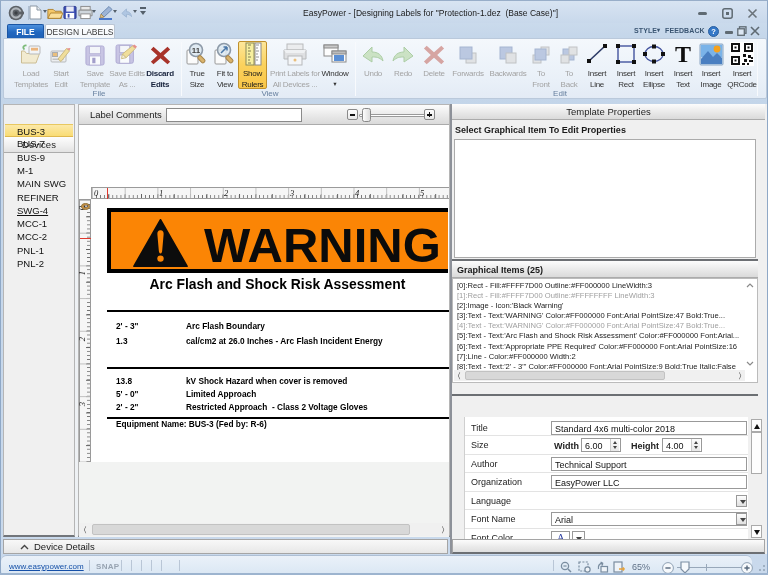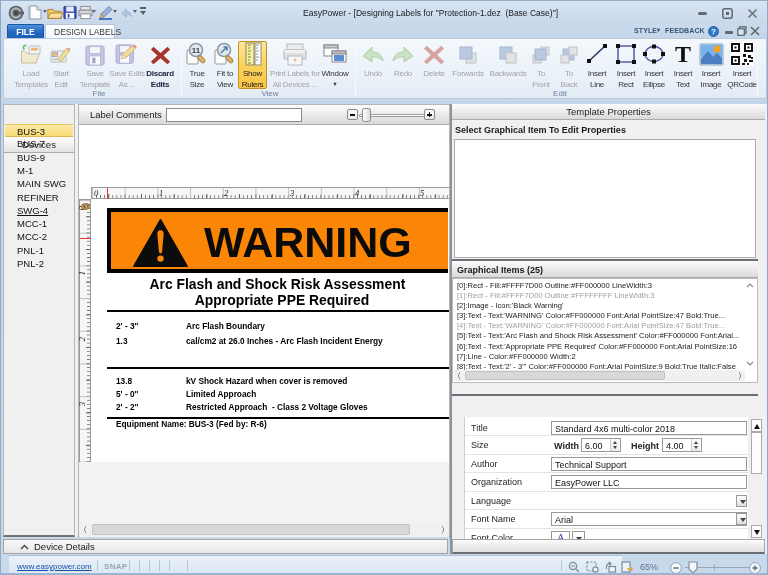--- a/index.html
+++ b/index.html
@@ -11,21 +11,21 @@
 
 #title{position:absolute;left:0;top:0;width:768px;height:22px;background:linear-gradient(#d8e4f2,#c8d8eb);}
 #ttext{position:absolute;left:302px;top:7px;font-size:8.5px;color:#1a1a1a;white-space:pre;}
 
 #tabrow{position:absolute;left:0;top:22px;width:768px;height:15px;}
 #filetab{position:absolute;left:6px;top:1px;width:37px;height:14px;white-space:nowrap;background:linear-gradient(#4c90dd,#2268c0 55%,#1d60b6);
  border:1px solid #1a55a3;border-bottom:none;border-radius:2px 2px 0 0;color:#fff;font-size:9px;font-weight:bold;
  text-align:center;line-height:14px;font-size:8.5px;}
 #dltab{position:absolute;left:44px;top:1px;width:70px;height:14px;white-space:nowrap;font-size:8.5px!important;background:linear-gradient(#fdfeff,#f3f7fb);
  border:1px solid #bac5d3;border-bottom:none;border-radius:2px 2px 0 0;color:#3a3a3a;
- text-align:center;line-height:14px;padding-left:8px;}
+ text-align:center;line-height:14px;}
 .trr{position:absolute;top:4px;font-size:7px;font-weight:bold;color:#3a5572;letter-spacing:0.1px;}
 
 #ribbon{position:absolute;left:2px;top:37px;width:764px;height:61px;
  background:linear-gradient(#f4f8fc,#e9f0f8 70%,#e3ebf5);
  border:1px solid #bac9db;border-radius:0 2px 2px 2px;}
 .gsep{position:absolute;top:3px;width:1px;height:54px;background:#c9d4e2;border-right:1px solid #f8fafd;}
 .glab{position:absolute;top:50px;font-size:8px;color:#67809f;width:80px;text-align:center;}
 .rbtn{position:absolute;top:3px;text-align:center;}
 .rbtn .ic{height:24px;display:flex;align-items:flex-end;justify-content:center;}
 .rbtn .lb{font-size:8px;letter-spacing:-0.25px;line-height:10.5px;color:#333;margin-top:3px;white-space:pre;}
@@ -57,21 +57,21 @@
 
 .sbar{background:#f0f0f0;}
 .sthumb{background:#d8d8d8;border:1px solid #c2c2c2;border-radius:2px;}
 .sarr{position:absolute;color:#555;font-size:8px;line-height:13px;text-align:center;}
 
 #rpanel{position:absolute;left:447px;top:0px;width:317px;height:450px;background:#f0f0f0;border-left:2px solid #8d9199;}
 .bold9{font-weight:bold;font-size:9px;color:#1a1a1a;}
 
 #ddbar{position:absolute;left:2px;top:538px;width:445px;height:15px;background:linear-gradient(#f8f8f8,#eee 60%,#e7e7e7);border:1px solid #a5a5a5;font-size:9.5px;color:#1a1a1a;}
 #rpbot{position:absolute;left:451px;top:538px;width:313px;height:15px;background:linear-gradient(#fcfcfc,#e9e9e9 60%,#dfdfdf);border:1px solid #a5a5a5;border-bottom:2px solid #6c6f73;}
-#statusbar{position:absolute;left:8px;top:554px;width:613px;height:21px;background:linear-gradient(#eaf1f9,#d9e6f3);border-top:1px solid #aebfd4;}
+#statusbar{position:absolute;left:0px;top:554px;width:751px;height:21px;background:linear-gradient(#eaf1f9,#d9e6f3);border-top:1px solid #aebfd4;border-radius:6px;}
 .ssep{position:absolute;top:4px;width:1px;height:11px;background:#b9c6d6;}
 .lrow{left:0;width:370px;font-size:8.3px;font-weight:bold;color:#000;height:10px;line-height:1;}
 .lrow .c1{position:absolute;left:37px;}
 .lrow .c2{position:absolute;left:107px;white-space:pre;}
 .gitems{padding-top:2px;}
 .gitems div{font-size:7.6px;line-height:10.1px;white-space:nowrap;color:#1a1a1a;padding-left:4px;}
 .gitems .gd{color:#9e9e9e;}
 .frow{position:absolute;left:13px;width:283px;border-bottom:1px solid #e3e3e3;background:#fff;}
 .flab{position:absolute;left:6px;top:4px;font-size:9px;color:#222;}
 .finput{position:absolute;left:86px;top:2px;width:196px;height:14px;background:#fff;border:1px solid #999;font-size:9px;color:#111;padding:2px 0 0 3px;}
@@ -517,23 +517,22 @@
               <rect x="4.5" y="3" width="2.5" height="1.2" fill="#fff"></rect>
             </svg>
       </div>
 
       <div id="labelbox" class="ab" style="left:28px;top:83px;width:341px;height:65px;background:#fb8505;border:4px solid #000;border-right:none;"></div>
       <svg class="ab" style="left:54px;top:94px;" width="55" height="50" viewBox="0 0 58 53">
             <path d="M29 1 L57 50 L1 50 Z" fill="#0c0c0c" stroke="#0c0c0c" stroke-width="2" stroke-linejoin="round"></path>
             <path d="M29 12 C31.5 12 32.6 13.8 32.3 16.5 L30.8 33.5 C30.6 35.5 30.3 36.5 29 36.5 C27.7 36.5 27.4 35.5 27.2 33.5 L25.7 16.5 C25.4 13.8 26.5 12 29 12 Z" fill="#fb8505"></path>
             <circle cx="29" cy="42" r="3.4" fill="#fb8505"></circle>
           </svg>
-      <div class="ab" style="left:125px;top:96px;font-size:43px;font-weight:bold;color:#0b0b0b;line-height:1;">WARNING</div>
+      <div class="ab" style="left:125px;top:96px;font-size:49px;font-weight:bold;color:#0b0b0b;line-height:1;">WARNING</div>
       <div class="ab" style="left:70.5px;top:152.8px;font-size:13.9px;font-weight:bold;color:#000;line-height:1;white-space:pre;">Arc Flash and Shock Risk Assessment</div>
-      <div class="ab" style="left:115.8px;top:168.6px;font-size:13.9px;font-weight:bold;color:#000;line-height:1;white-space:pre;">Appropriate PPE Required</div>
       <div class="ab" style="left:28px;top:185px;width:342px;height:2px;background:#000;"></div>
       <div class="ab lrow" style="top:197px;">
             <span class="c1">2' - 3"</span>
             <span class="c2">Arc Flash Boundary</span>
           </div>
       <div class="ab lrow" style="top:211.6px;">
             <span class="c1">1.3</span>
             <span class="c2">cal/cm2 at 26.0 Inches - Arc Flash Incident Energy</span>
           </div>
       <div class="ab" style="left:28px;top:242.3px;width:342px;height:2px;background:#000;"></div>

